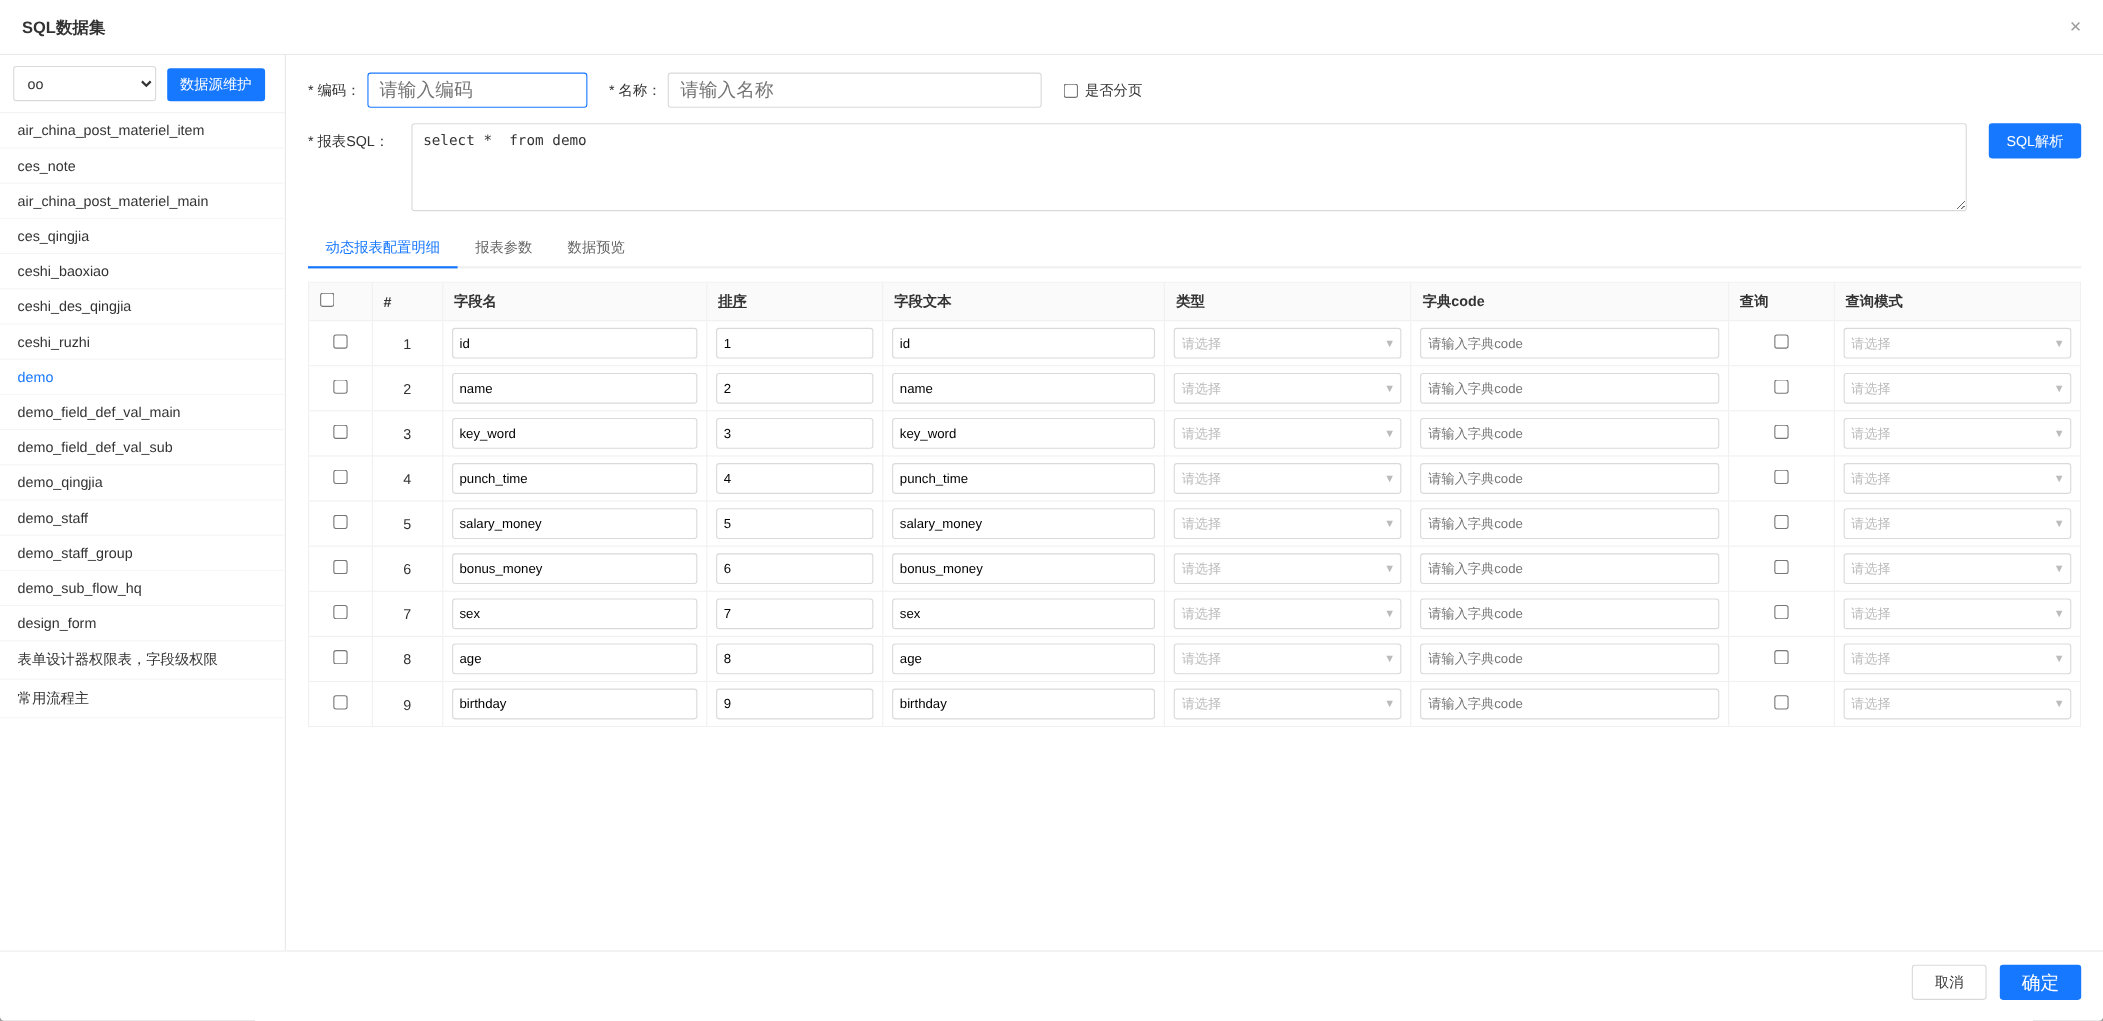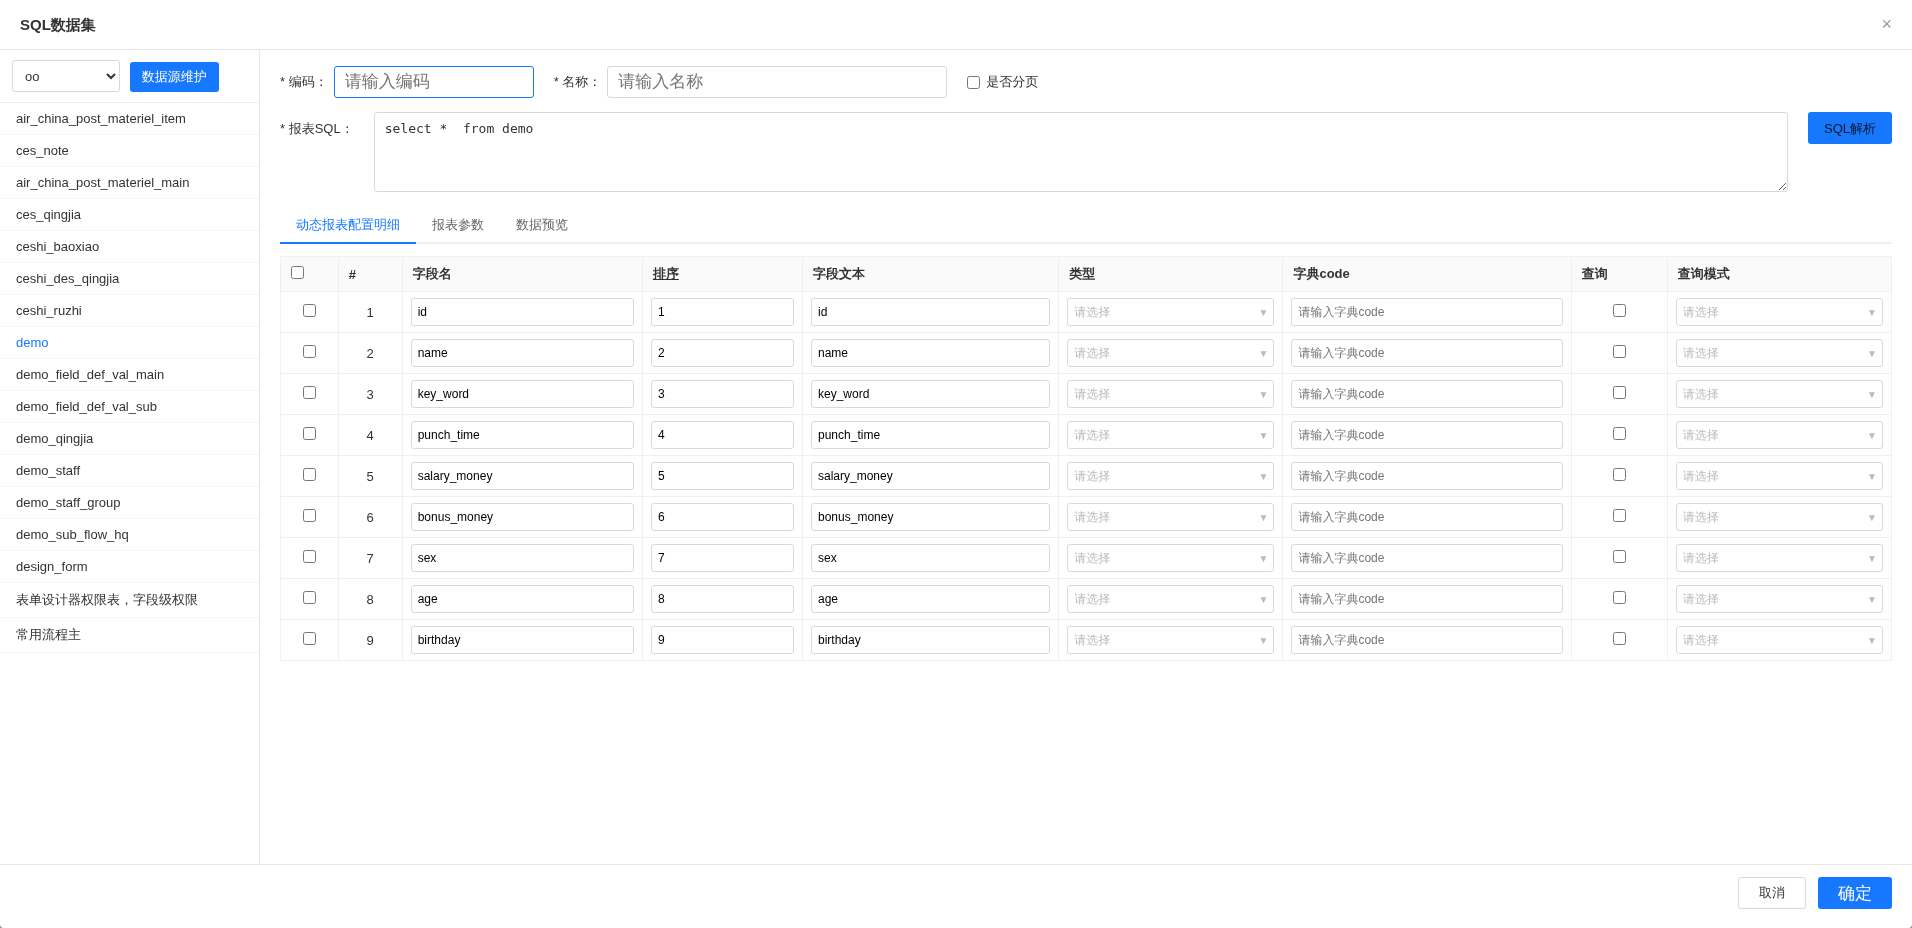--- a/index.html
+++ b/index.html
@@ -23,21 +23,21 @@
     
     
     .sidebar {
       width: 260px; border-right: 1px solid #e8e8e8; display: flex; flex-direction: column;
       background: #fff;
     }
     .sidebar-search {
       padding: 10px 12px; border-bottom: 1px solid #f0f0f0;
     }
     .sidebar-select {
-      width: 108px; height: 32px; border: 1px solid #d9d9d9; border-radius: 3px;
+      width: 130px; height: 32px; border: 1px solid #d9d9d9; border-radius: 3px;
       padding: 0 8px; font-size: 13px; color: #333; background: #fff;
     }
     .sidebar-btn {
       background: #1677ff; color: #fff; border: none; border-radius: 3px;
       padding: 6px 12px; font-size: 13px; cursor: pointer; margin-left: 6px;
     }
     .sidebar-list { flex: 1; overflow-y: auto; }
     .sidebar-list-item {
       padding: 8px 16px; cursor: pointer; font-size: 13px; color: #333;
       border-bottom: 1px solid #f5f5f5;
@@ -61,21 +61,21 @@
     .checkbox-item { display: flex; align-items: center; gap: 6px; font-size: 13px; color: #333; }
     
     
     .sql-row { display: flex; align-items: flex-start; margin-bottom: 16px; gap: 20px; }
     .sql-label { font-size: 13px; color: #333; white-space: nowrap; margin-top: 8px; }
     .sql-textarea {
       flex: 1; height: 80px; border: 1px solid #d9d9d9; border-radius: 3px;
       padding: 8px 10px; font-size: 13px; resize: vertical; outline: none; color: #333;
     }
     .sql-btn {
-      background: #1677ff; color: #0f172a; border: none; border-radius: 3px;
+      background: #1677ff; color: #ffffff; border: none; border-radius: 3px;
       padding: 8px 16px; font-size: 13px; cursor: pointer; white-space: nowrap; height: 32px;
       align-self: flex-start;
     }
     
     
     .tabs { display: flex; border-bottom: 2px solid #f0f0f0; margin-bottom: 12px; }
     .tab {
       padding: 8px 16px; font-size: 13px; cursor: pointer; color: #666;
       border-bottom: 2px solid transparent; margin-bottom: -2px;
     }

